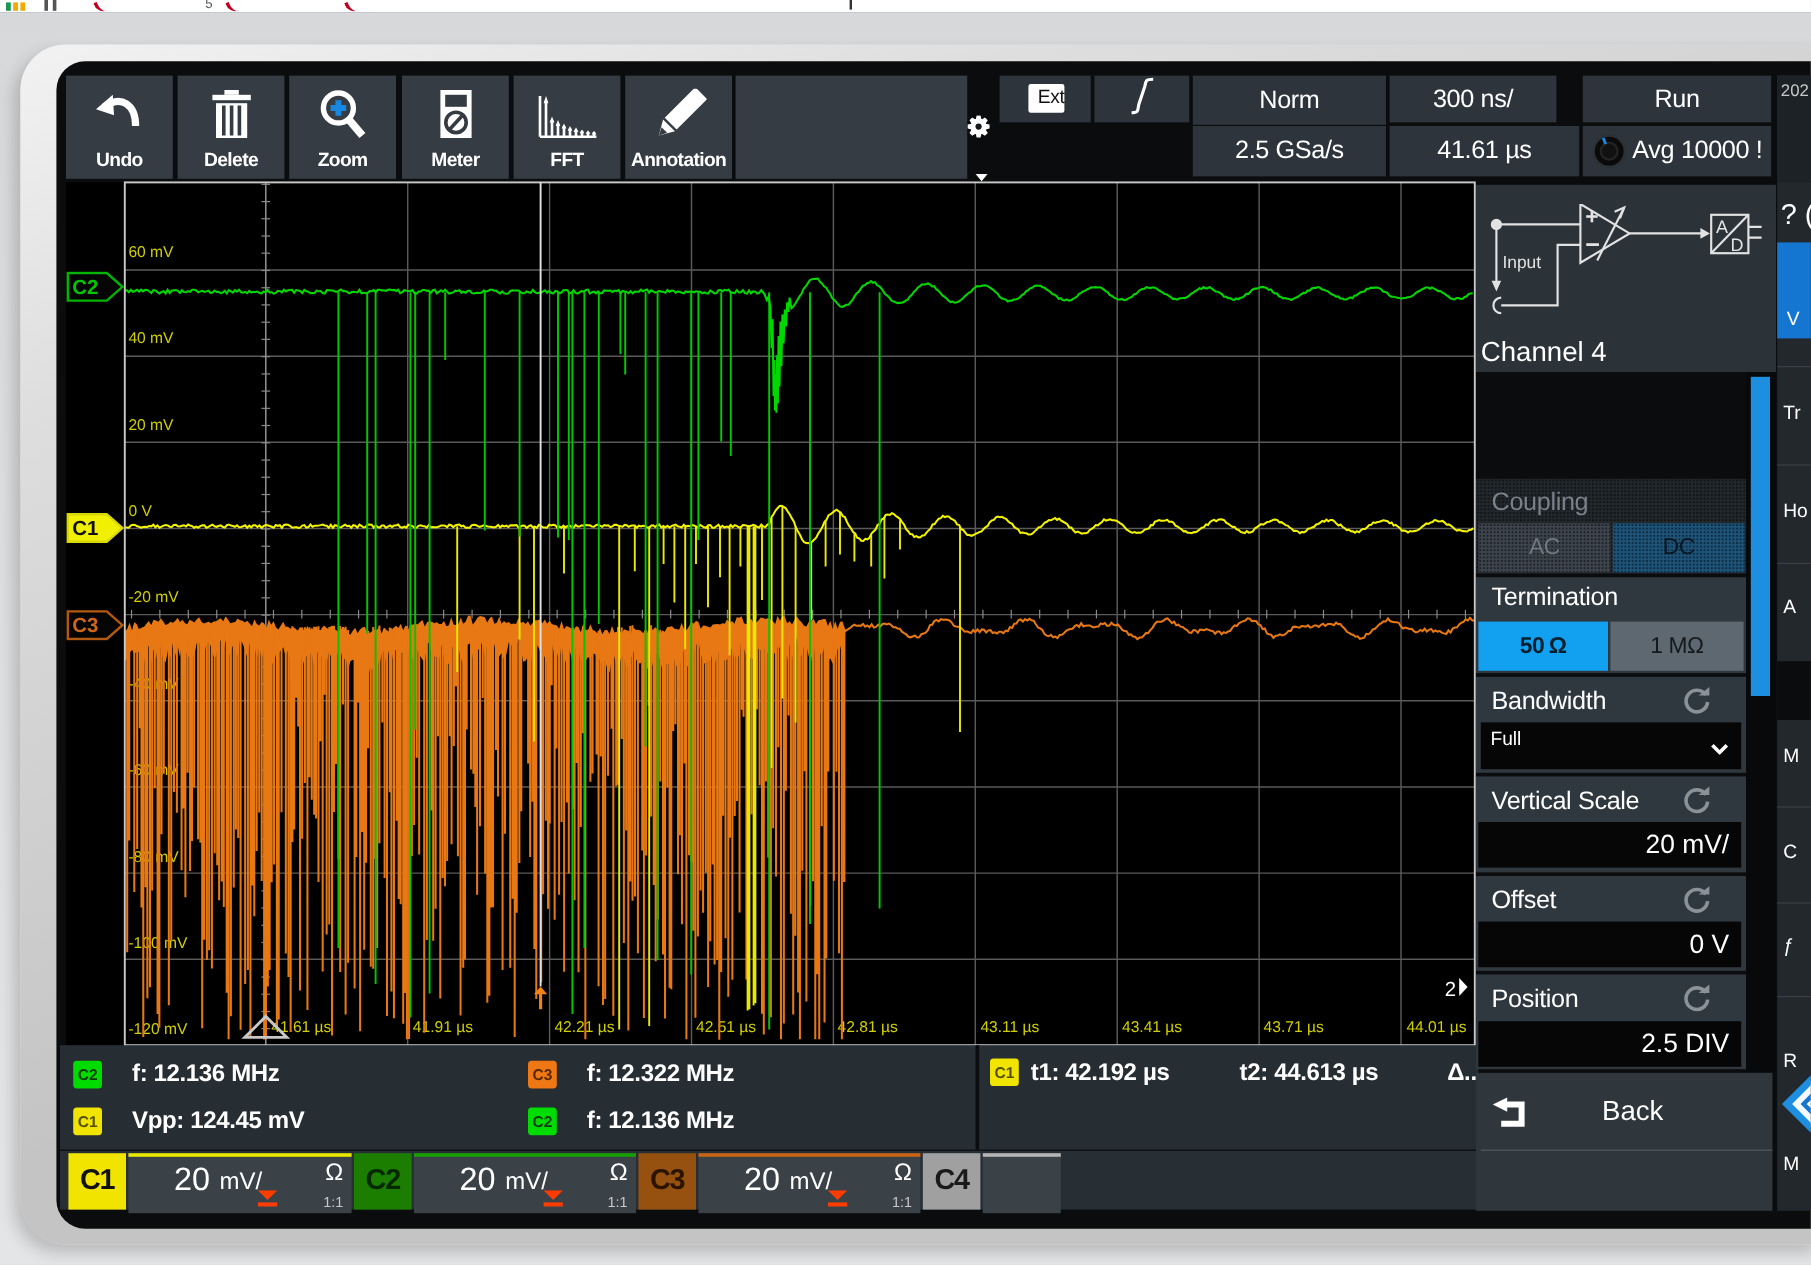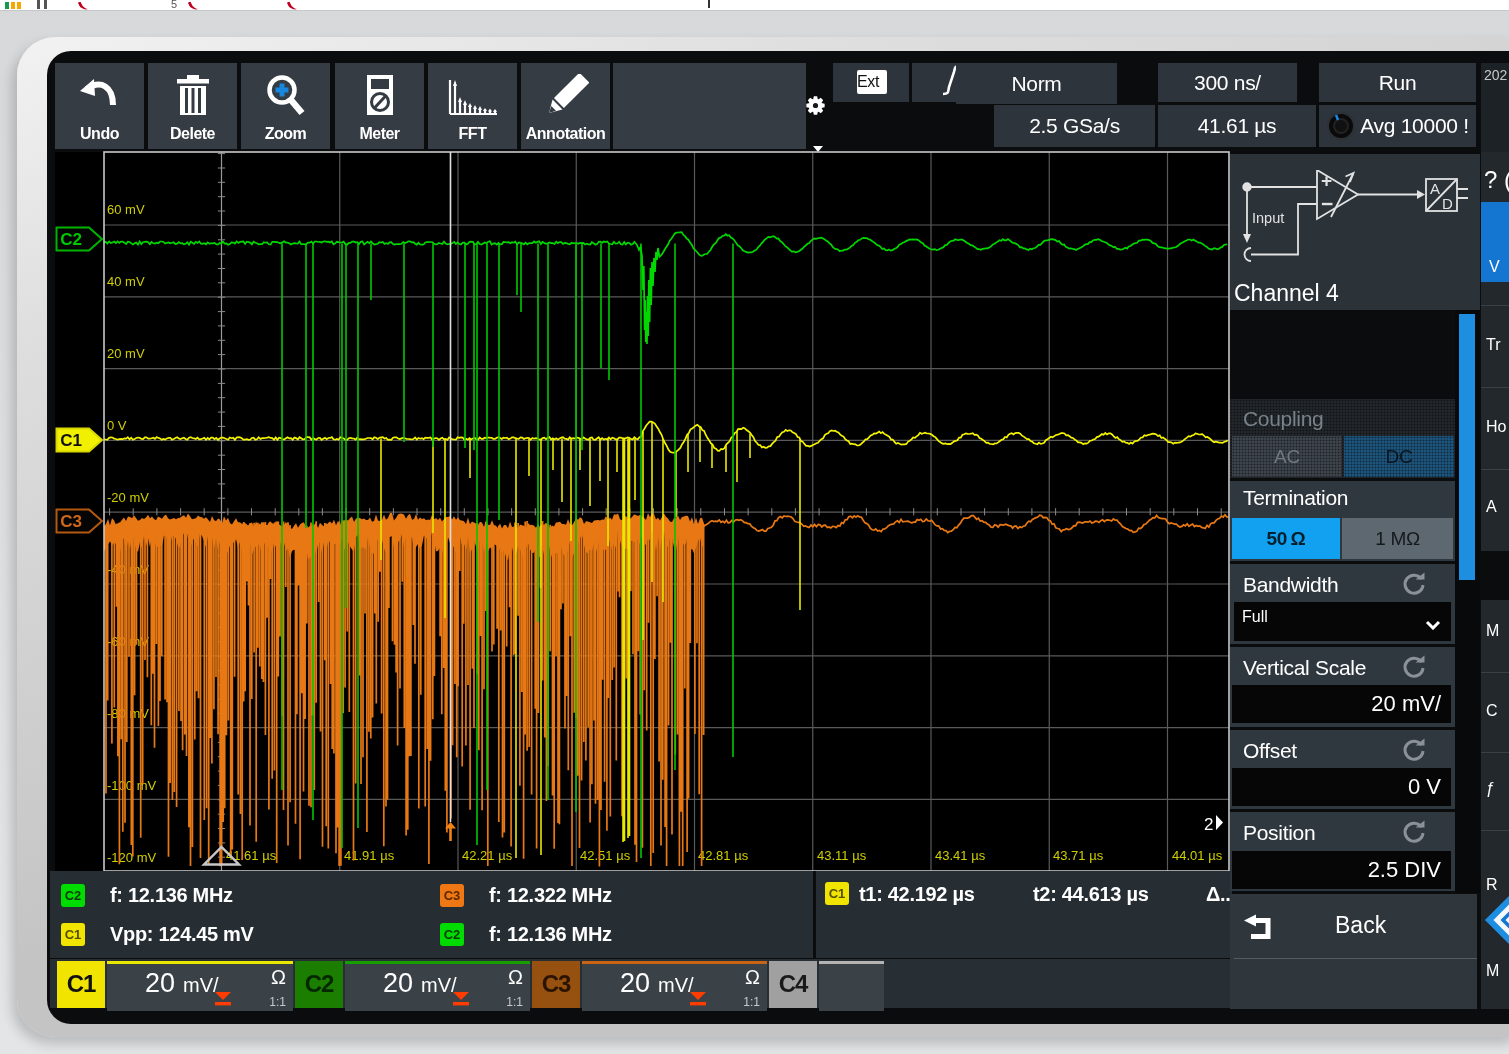--- a/index.html
+++ b/index.html
@@ -134,28 +134,28 @@
         <path d="M3.75,7.17 L1.85,4.21 L4.21,1.85 L7.17,3.75 Z" fill="#fff"></path>
         <path d="M7.09,3.79 L7.84,0.35 L11.16,0.35 L11.91,3.79 Z" fill="#fff"></path>
         <path d="M11.83,3.75 L14.79,1.85 L17.15,4.21 L15.25,7.17 Z" fill="#fff"></path>
         <circle cx="9.5" cy="9.5" r="2.6" fill="#16191c"></circle>
       </svg></div>
     <div style="position:absolute;left:812px;top:139px"><svg width="12" height="8" viewBox="0 0 12 8">
         <path d="M1,1 L6,7 L11,1 Z" fill="#fff"></path>
       </svg></div>
 
 <div class="cell" style="left:833px;top:63px;width:76px;height:39px">
-  <div style="position:absolute;left:24px;top:7px;width:30px;height:24px;background:#fff;border-radius:2px;color:#111;font-size:16px;text-align:left;line-height:24px">Ext</div>
+  <div style="position:absolute;left:24px;top:7px;width:30px;height:24px;background:#fff;border-radius:2px;color:#111;font-size:16px;text-align:right;line-height:24px">Ext</div>
     </div>
 <div class="cell" style="left:912px;top:63px;width:79px;height:39px">
       <div style="margin:auto"><svg width="22" height="34" viewBox="0 0 22 34">
 <path d="M2,31 C8,31 7,29 8,24 L13,9 C14,4 14,3 20,3" fill="none" stroke="#fff" stroke-width="2.6"></path>
         </svg></div>
     </div>
-<div class="cell" style="left:956px;top:63px;width:161px;height:41px">Norm</div>
+<div class="cell" style="left:994px;top:63px;width:161px;height:41px">Norm</div>
 <div class="cell" style="left:1158px;top:63px;width:139px;height:39px">300 ns/</div>
 <div class="cell" style="left:1319px;top:63px;width:157px;height:39px">Run</div>
 <div class="cell" style="left:994px;top:105px;width:161px;height:42px">2.5 GSa/s</div>
 <div class="cell" style="left:1158px;top:105px;width:158px;height:42px">41.61 µs</div>
 <div class="cell" style="left:1319px;top:105px;width:157px;height:42px">
   <span style="margin-right:4px;display:flex;align-items:center">
         <svg width="30" height="30" viewBox="0 0 30 30">
 <circle cx="15" cy="15" r="13" fill="#0a0a0a" stroke="#2c3136" stroke-width="2"></circle>
 <circle cx="15" cy="15" r="7" fill="#111" stroke="#222" stroke-width="2"></circle>
 <line x1="10" y1="4" x2="12" y2="9" stroke="#1787e0" stroke-width="2.5"></line>

